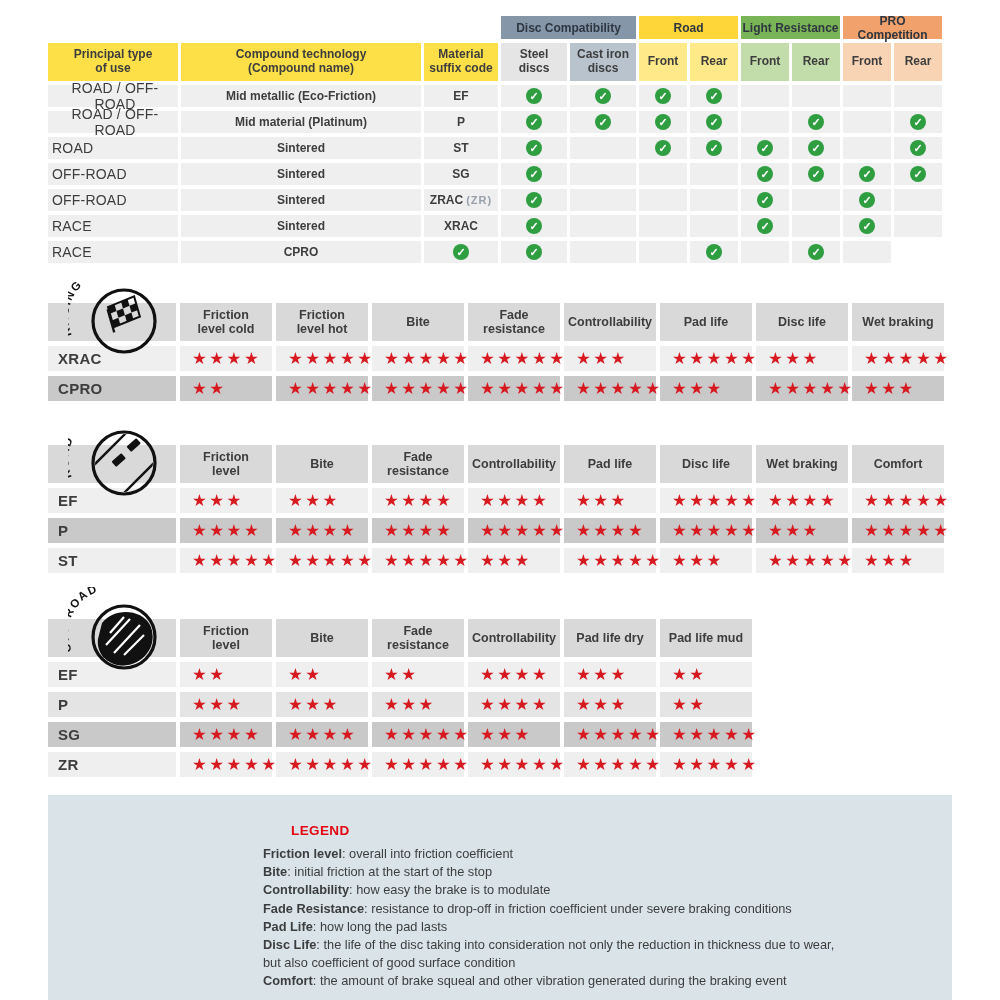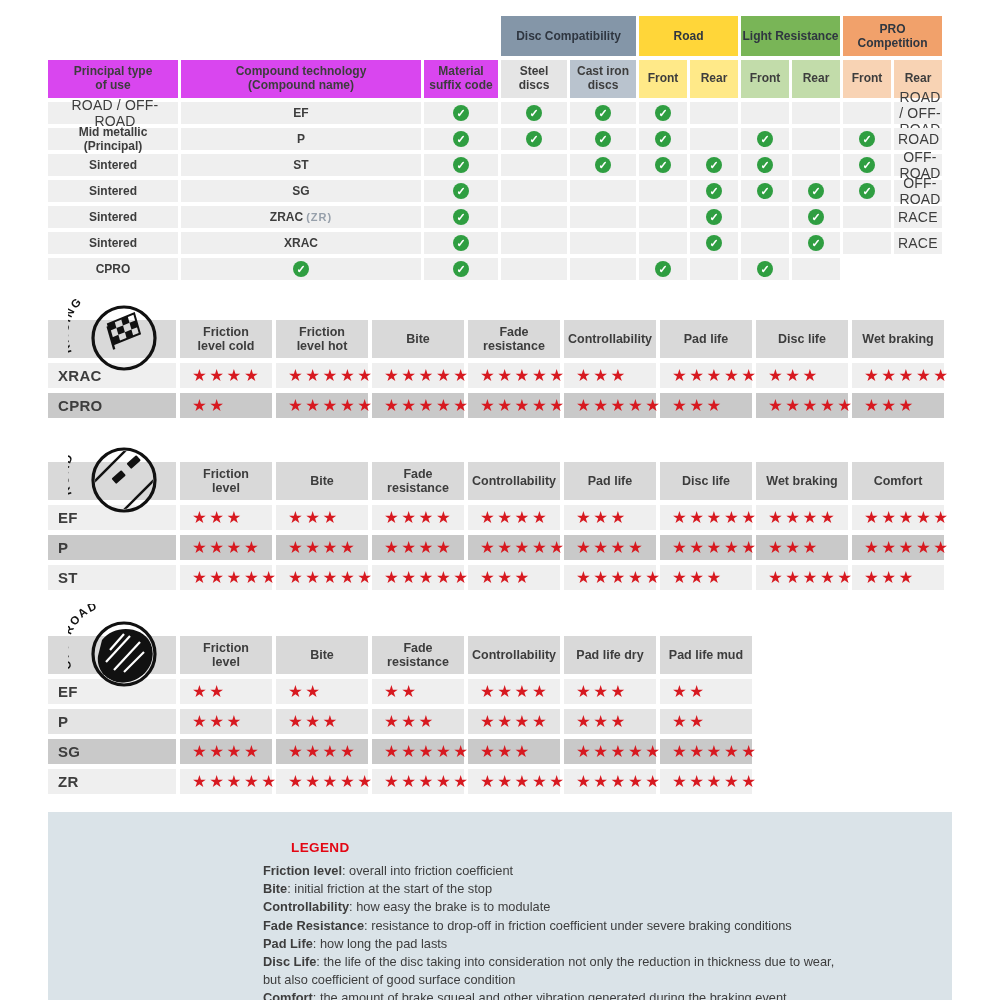--- a/index.html
+++ b/index.html
@@ -2,23 +2,23 @@
 <html><head>
 <meta charset="utf-8">
 <style>
   html,body{margin:0;padding:0;background:#fff;}
   body{width:1000px;font-family:"Liberation Sans",sans-serif;color:#3d3d3d;-webkit-font-smoothing:antialiased;}
   .page{padding:16px 48px 14px 48px;}
 
   
   .compat-grid{display:grid;grid-template-columns:130px 240px 74px 66px 66px 48px 48px 48px 48px 48px 48px;column-gap:3px;row-gap:4px;}
   .cellbox{display:flex;align-items:center;justify-content:center;text-align:center;}
-  .h-group{height:40px;font-weight:700;font-size:12px;color:#2f3640;}
+  .h-group{height:23px;font-weight:700;font-size:12px;color:#2f3640;}
   .h-sub{height:38px;font-weight:700;font-size:12px;white-space:pre-line;line-height:1.15;}
-  .left-head{background:#d946ef;}
+  .left-head{background:#fde047;}
   .h-row{height:22px;background:#efefef;}
   .use-cell{justify-content:flex-start;padding-left:4px;font-weight:400;font-size:14px;letter-spacing:.2px;box-sizing:border-box;}
   .comp-cell{font-weight:600;font-size:12px;}
   .suffix-cell{font-weight:700;font-size:12px;}
   .suffix-note{color:#97a0ab;font-weight:600;margin-left:3px;letter-spacing:1px;font-size:11px;}
   .check{width:16px;height:16px;border-radius:50%;color:#fff;font-size:11px;font-weight:700;display:flex;align-items:center;justify-content:center;line-height:1;}
   .spacer{background:transparent;}
 
   
   .star-section{position:relative;margin-top:40px;}
@@ -60,39 +60,40 @@
 discs</div>
       <div class="cellbox h-sub" style="background: rgb(185, 195, 206);">Cast iron
 discs</div>
       <div class="cellbox h-sub" style="background: rgb(255, 233, 136);">Front</div>
       <div class="cellbox h-sub" style="background: rgb(255, 233, 136);">Rear</div>
       <div class="cellbox h-sub" style="background: rgb(194, 220, 170);">Front</div>
       <div class="cellbox h-sub" style="background: rgb(194, 220, 170);">Rear</div>
       <div class="cellbox h-sub" style="background: rgb(248, 211, 180);">Front</div>
       <div class="cellbox h-sub" style="background: rgb(248, 211, 180);">Rear</div>
       <div class="cellbox h-row use-cell">ROAD / OFF-ROAD</div>
+      <div class="cellbox h-row comp-cell">Mid metallic (Eco-Friction)</div>
       <div class="cellbox h-row suffix-cell">EF</div>
       <div class="cellbox h-row">
         <span class="check" style="background: rgb(47, 158, 65);">✓</span>
       </div>
       <div class="cellbox h-row">
         <span class="check" style="background: rgb(47, 158, 65);">✓</span>
       </div>
       <div class="cellbox h-row">
         <span class="check" style="background: rgb(47, 158, 65);">✓</span>
       </div>
       <div class="cellbox h-row">
         <span class="check" style="background: rgb(47, 158, 65);">✓</span>
       </div>
       <div class="cellbox h-row"></div>
       <div class="cellbox h-row"></div>
       <div class="cellbox h-row"></div>
       <div class="cellbox h-row"></div>
       <div class="cellbox h-row use-cell">ROAD / OFF-ROAD</div>
-      <div class="cellbox h-row comp-cell">Mid metallic (Principal)</div>
+      <div class="cellbox h-row comp-cell">Mid material (Platinum)</div>
       <div class="cellbox h-row suffix-cell">P</div>
       <div class="cellbox h-row">
         <span class="check" style="background: rgb(47, 158, 65);">✓</span>
       </div>
       <div class="cellbox h-row">
         <span class="check" style="background: rgb(47, 158, 65);">✓</span>
       </div>
       <div class="cellbox h-row">
         <span class="check" style="background: rgb(47, 158, 65);">✓</span>
       </div>

